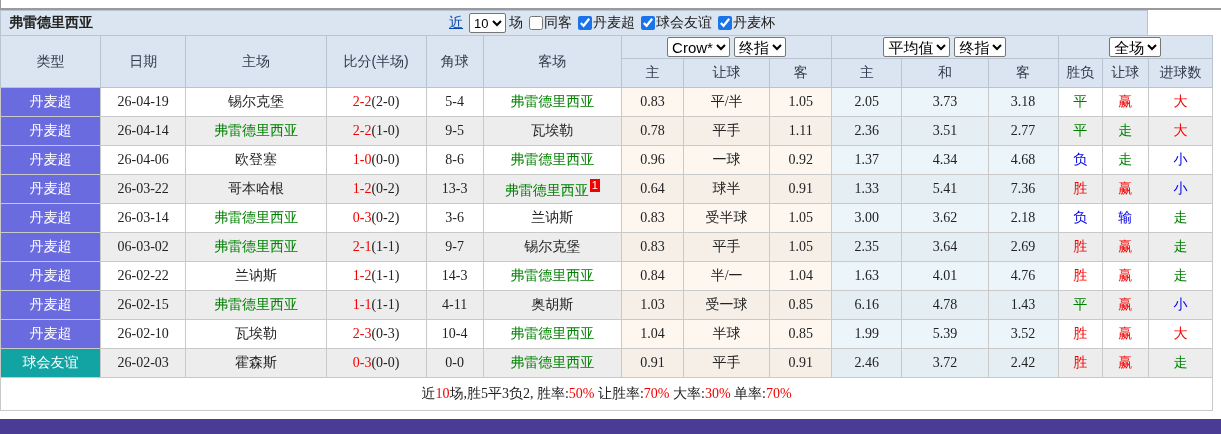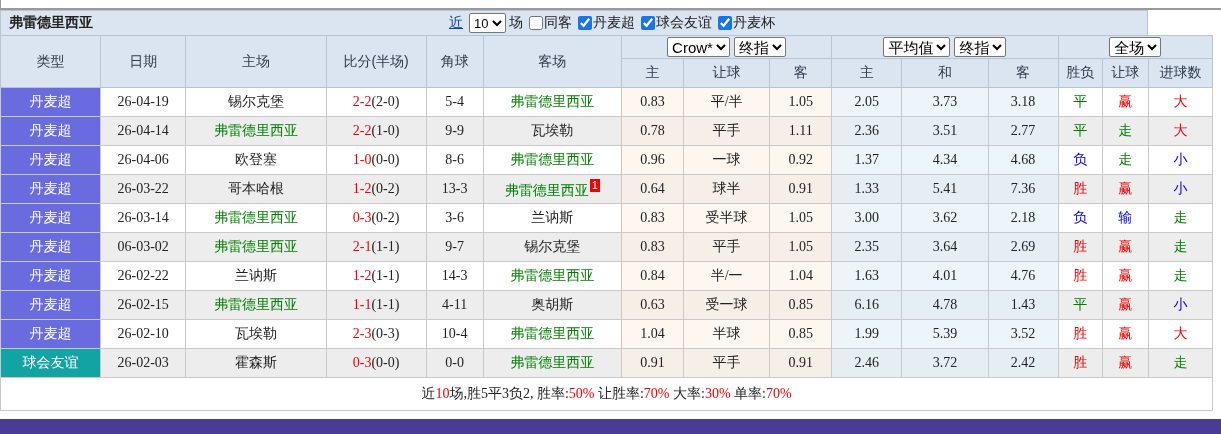--- a/index.html
+++ b/index.html
@@ -161,21 +161,21 @@
         <td class="avg">3.18</td>
         <td class="green">平</td>
         <td class="red">赢</td>
         <td class="red">大</td>
       </tr>
       <tr>
         <td class="type purple">丹麦超</td>
         <td>26-04-14</td>
         <td><span class="teamlink self">弗雷德里西亚</span></td>
         <td><span class="red">2-2</span><span class="dark">(1-0)</span></td>
-        <td>9-9</td>
+        <td>9-5</td>
         <td><span class="teamlink dark">瓦埃勒</span></td>
         <td class="crm">0.78</td>
         <td class="crm">平手</td>
         <td class="crm">1.11</td>
         <td class="avg">2.36</td>
         <td class="avg">3.51</td>
         <td class="avg">2.77</td>
         <td class="green">平</td>
         <td class="green">走</td>
         <td class="red">大</td>
@@ -265,21 +265,21 @@
         <td class="red">赢</td>
         <td class="green">走</td>
       </tr>
       <tr>
         <td class="type purple">丹麦超</td>
         <td>26-02-15</td>
         <td><span class="teamlink self">弗雷德里西亚</span></td>
         <td><span class="red">1-1</span><span class="dark">(1-1)</span></td>
         <td>4-11</td>
         <td><span class="teamlink dark">奥胡斯</span></td>
-        <td class="crm">0.63</td>
+        <td class="crm">1.03</td>
         <td class="crm">受一球</td>
         <td class="crm">0.85</td>
         <td class="avg">6.16</td>
         <td class="avg">4.78</td>
         <td class="avg">1.43</td>
         <td class="green">平</td>
         <td class="red">赢</td>
         <td class="blue">小</td>
       </tr>
       <tr>

